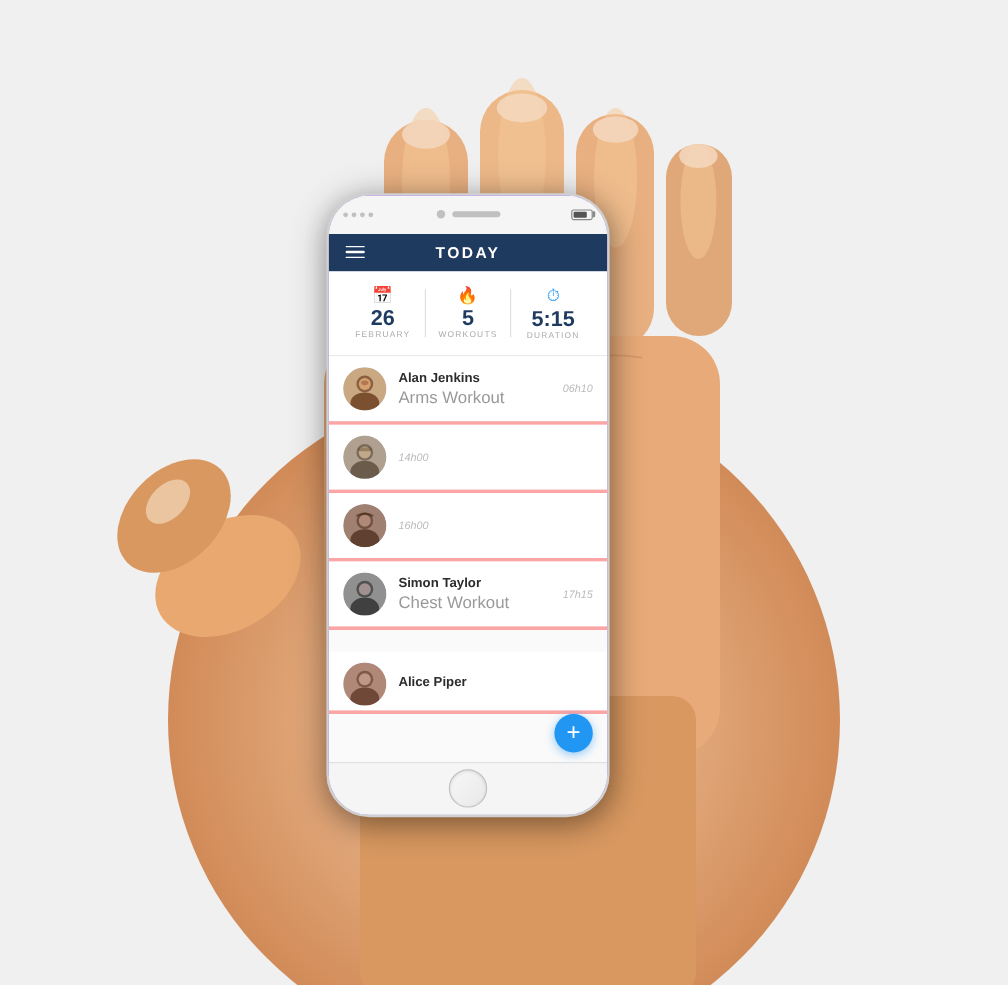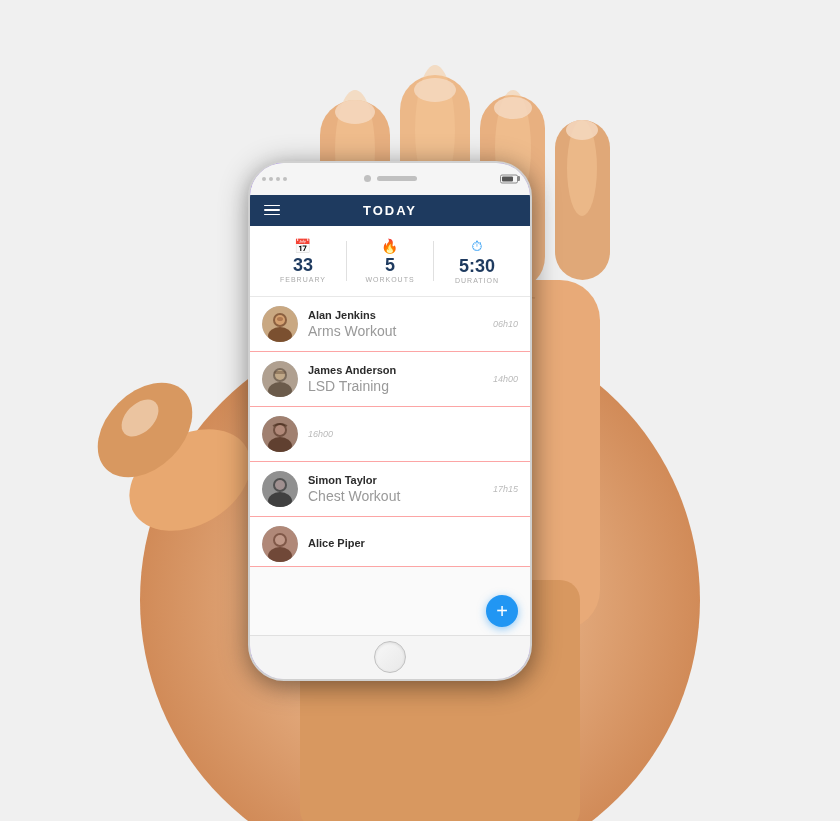--- a/index.html
+++ b/index.html
@@ -32,21 +32,21 @@
 
     
     .iphone-wrapper {
       position: relative;
       z-index: 10;
       margin-top: 20px;
       margin-left: -60px;
     }
 
     .iphone {
-      width: 284px;
+      width: 236px;
       height: 520px;
       background: #8b5cf6;
       border-radius: 36px;
       border: 2px solid #d0d0d0;
       box-shadow:
         inset 0 0 0 2px #e8e8e8,
         0 4px 30px rgba(0,0,0,0.3),
         2px 6px 20px rgba(0,0,0,0.2);
       display: flex;
       flex-direction: column;
@@ -193,21 +193,21 @@
       flex: 1;
       overflow: hidden;
       background: #fafafa;
     }
 
     .workout-item {
       display: flex;
       align-items: center;
       padding: 9px 12px;
       background: white;
-      border-bottom: 1px solid #fca5a5;
+      border-bottom: 3px solid #fca5a5;
       position: relative;
       gap: 10px;
     }
 
     .avatar {
       width: 36px;
       height: 36px;
       border-radius: 50%;
       background: #ccc;
       flex-shrink: 0;
@@ -395,33 +395,33 @@
             <div class="hamburger-line"></div>
             <div class="hamburger-line"></div>
             <div class="hamburger-line"></div>
           </div>
           <span class="header-title">TODAY</span>
         </div>
 
         <div class="stats-bar">
           <div class="stat-item">
             <span class="stat-icon stat-icon-calendar">📅</span>
-            <span class="stat-value">33</span>
+            <span class="stat-value">26</span>
             <span class="stat-label">FEBRUARY</span>
           </div>
           <div class="stat-divider"></div>
           <div class="stat-item">
             <span class="stat-icon stat-icon-flame">🔥</span>
             <span class="stat-value">5</span>
             <span class="stat-label">WORKOUTS</span>
           </div>
           <div class="stat-divider"></div>
           <div class="stat-item">
             <span class="stat-icon stat-icon-timer">⏱</span>
-            <span class="stat-value">5:30</span>
+            <span class="stat-value">5:15</span>
             <span class="stat-label">DURATION</span>
           </div>
         </div>
 
         <div class="workout-list" style="position:relative;">
 
           <div class="workout-item">
             <div class="avatar">
               <svg width="36" height="36" viewBox="0 0 36 36" xmlns="http://www.w3.org/2000/svg">
                 <circle cx="18" cy="18" r="18" fill="#c9a882"></circle>
@@ -441,24 +441,20 @@
           <div class="workout-item">
             <div class="avatar">
               <svg width="36" height="36" viewBox="0 0 36 36" xmlns="http://www.w3.org/2000/svg">
                 <circle cx="18" cy="18" r="18" fill="#b0a090"></circle>
                 <circle cx="18" cy="14" r="7" fill="#7B6B5B"></circle>
                 <ellipse cx="18" cy="30" rx="12" ry="9" fill="#6B5B4B"></ellipse>
                 <circle cx="18" cy="14" r="5" fill="#c0a888"></circle>
                 <rect x="12" y="10" width="12" height="3" rx="2" fill="#5B4030" opacity="0.4"></rect>
               </svg>
             </div>
-            <div class="workout-info">
-              <div class="workout-name">James Anderson</div>
-              <div class="workout-type">LSD Training</div>
-            </div>
             <span class="workout-time">14h00</span>
           </div>
 
           <div class="workout-item">
             <div class="avatar">
               <svg width="36" height="36" viewBox="0 0 36 36" xmlns="http://www.w3.org/2000/svg">
                 <circle cx="18" cy="18" r="18" fill="#a08070"></circle>
                 <circle cx="18" cy="14" r="7" fill="#705040"></circle>
                 <ellipse cx="18" cy="30" rx="12" ry="9" fill="#604030"></ellipse>
                 <circle cx="18" cy="14" r="5" fill="#b08878"></circle>
@@ -477,21 +473,21 @@
                 <circle cx="18" cy="14" r="5" fill="#a09090"></circle>
               </svg>
             </div>
             <div class="workout-info">
               <div class="workout-name">Simon Taylor</div>
               <div class="workout-type">Chest Workout</div>
             </div>
             <span class="workout-time">17h15</span>
           </div>
 
-          <div class="workout-item" style="padding-bottom:4px;">
+          <div class="workout-item" style="padding-bottom:4px;margin-top:18px;">
             <div class="avatar">
               <svg width="36" height="36" viewBox="0 0 36 36" xmlns="http://www.w3.org/2000/svg">
                 <circle cx="18" cy="18" r="18" fill="#b08878"></circle>
                 <circle cx="18" cy="14" r="7" fill="#805848"></circle>
                 <ellipse cx="18" cy="30" rx="12" ry="9" fill="#704838"></ellipse>
                 <circle cx="18" cy="14" r="5" fill="#c09888"></circle>
               </svg>
             </div>
             <div class="workout-info">
               <div class="workout-name">Alice Piper</div>

